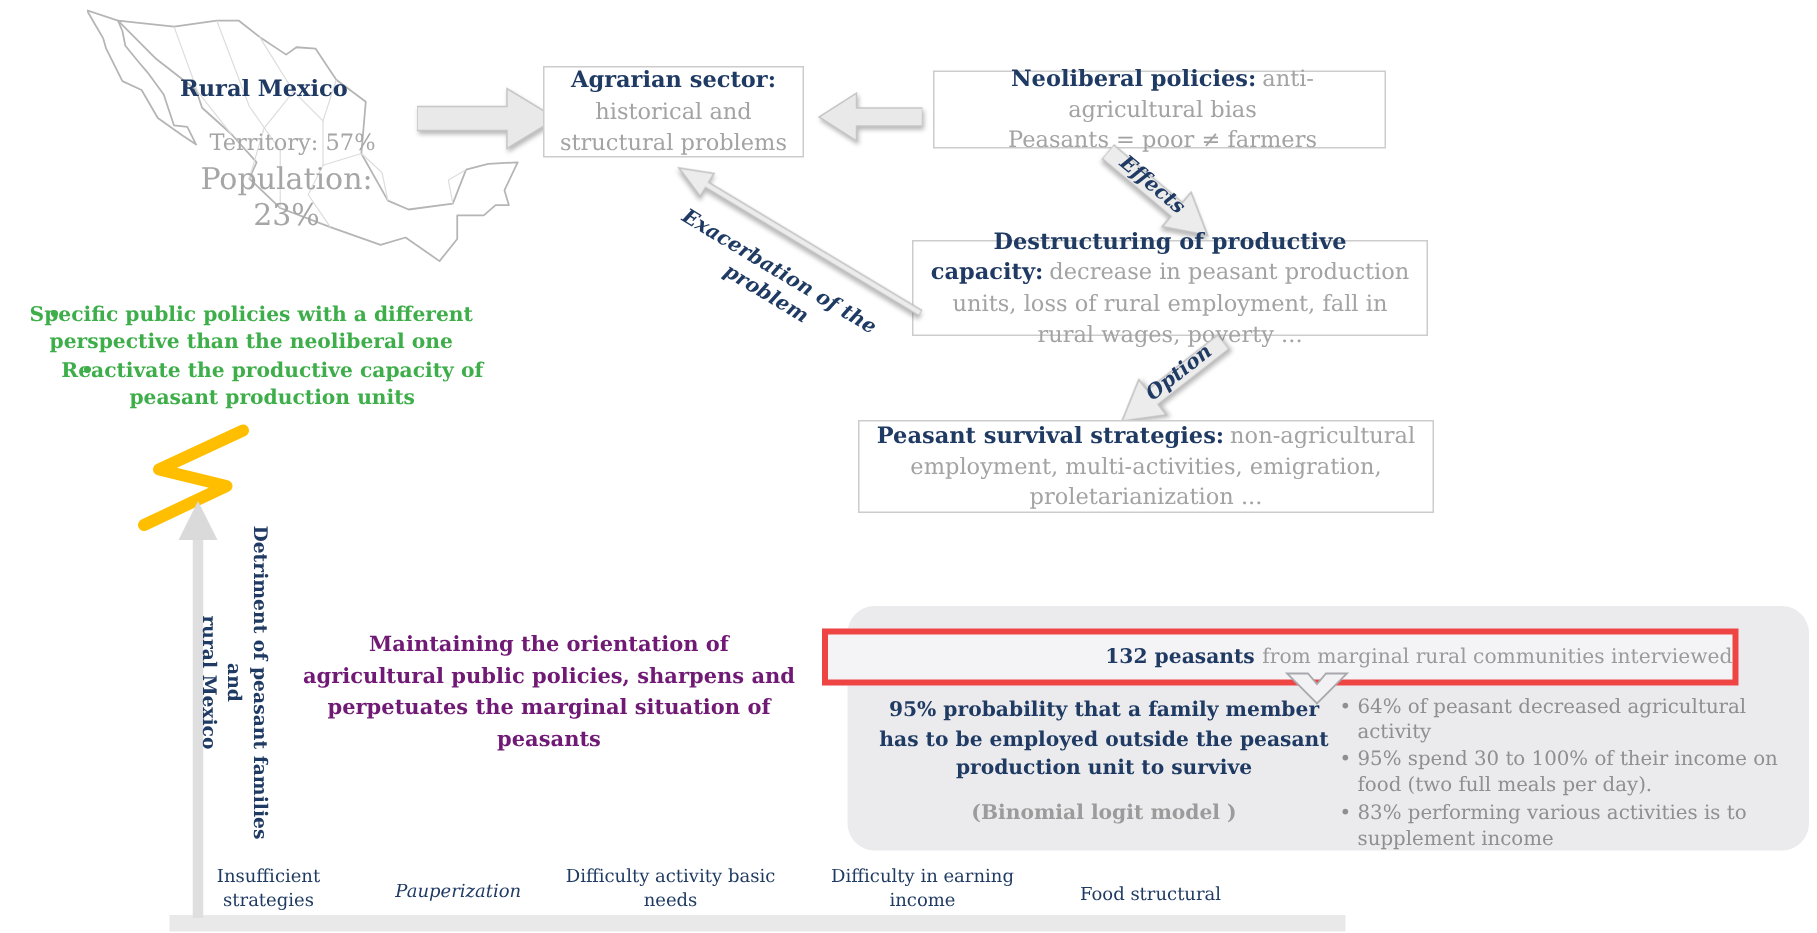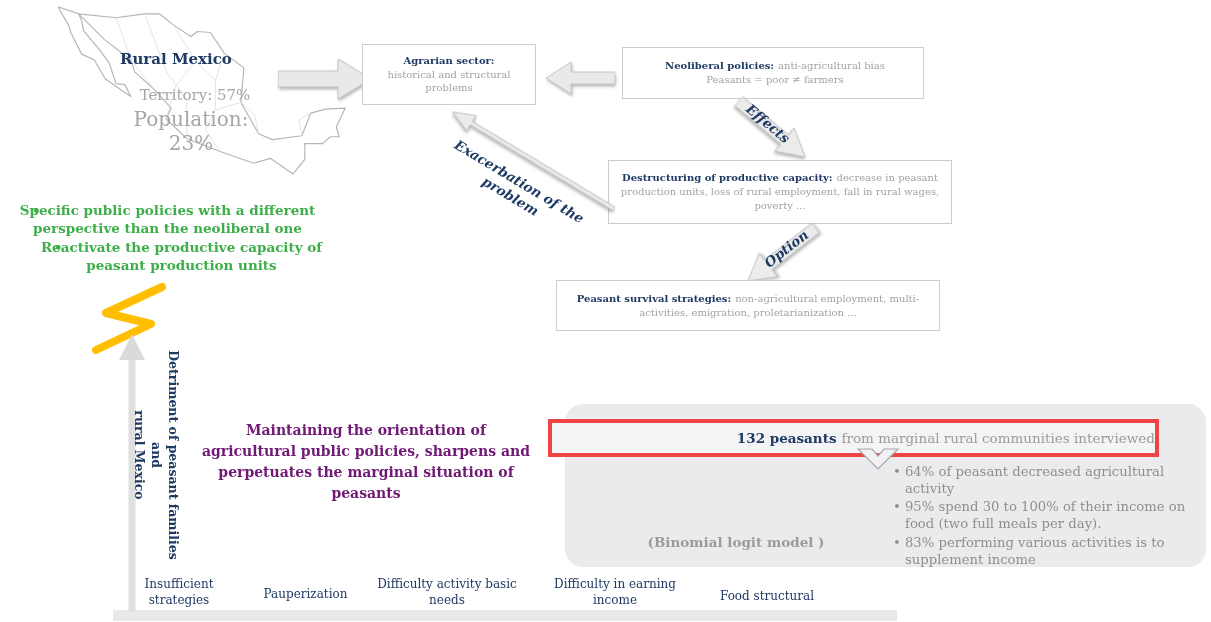--- a/index.html
+++ b/index.html
@@ -7,27 +7,27 @@
           font-family:"DejaVu Serif", serif;}
   .abs{position:absolute;}
 
   
   .map-title{left:120px;top:50px;width:150px;font-size:15px;font-weight:bold;color:#1f3a63;}
   .map-terr{left:120px;top:86px;width:150px;font-size:15px;color:#a6a6a6;text-align:center;}
   .map-pop{left:116px;top:107px;width:150px;font-size:20px;color:#a6a6a6;text-align:center;}
 
   
   .node{background:#fff;border:1px solid #cccccc;display:flex;align-items:center;justify-content:center;
-        text-align:center;font-size:10px;line-height:1.38;color:#a3a3a3;padding:2px 8px;box-sizing:border-box;}
+        text-align:center;font-size:15px;line-height:1.38;color:#a3a3a3;padding:2px 8px;box-sizing:border-box;}
   .node b{color:#1f3a63;font-weight:bold;}
   .node .body-part{margin-left:4px;}
   #box-agrarian{left:362px;top:44px;width:174px;height:61px;}
   #box-neoliberal{left:622px;top:47px;width:302px;height:52px;padding-left:12px;}
   #box-destructuring{left:608px;top:160px;width:344px;height:64px;}
-  #box-survival{left:556px;top:280px;width:384px;height:51px;}
+  #box-survival{left:572px;top:280px;width:384px;height:62px;}
 
   
   .shadowed{filter:drop-shadow(1.5px 2.5px 1.5px rgba(0,0,0,0.28));}
   .label-arrow{display:flex;align-items:center;justify-content:center;}
   .label-arrow .lbl{position:absolute;width:100%;text-align:center;font-size:13.5px;font-weight:bold;
                     font-style:italic;color:#1f3a63;}
   #arrow-effects{left:728px;top:113px;width:90px;height:34px;transform:rotate(40deg);}
   #arrow-option{left:737px;top:238px;width:88px;height:34px;transform:rotate(-38deg);}
   #arrow-exacerbation{left:427px;top:146px;width:190px;height:62px;transform:rotate(31deg);text-align:center;}
   #arrow-exacerbation .exa-text{margin:2px auto 0;width:150px;font-size:13.5px;font-weight:bold;
@@ -57,21 +57,21 @@
                 color:#1f3a63;line-height:1.45;}
   #model-note{left:585px;top:534px;width:302px;text-align:center;font-size:13.5px;font-weight:bold;color:#9b9b9b;}
   #findings-list{left:893px;top:463px;width:314px;margin:0;padding:0;list-style:none;color:#8f8f8f;
                  font-size:13.2px;line-height:1.3;}
   #findings-list li{padding-left:12px;text-indent:-12px;margin-bottom:1px;}
   #findings-list li::before{content:"• ";}
 
   
   .outcome{position:absolute;text-align:center;font-size:12px;color:#1f3a63;line-height:1.35;}
   #outcome-1{left:133px;top:576px;width:92px;}
-  #outcome-2{left:253px;top:586px;width:105px;}
+  #outcome-2{left:253px;top:586px;width:105px;font-style:italic;}
   #outcome-3{left:368px;top:576px;width:158px;}
   #outcome-4{left:551px;top:576px;width:128px;}
   #outcome-5{left:712px;top:588px;width:110px;}
 </style>
 </head>
 <body>
 
 <div id="canvas">
 
   <svg class="abs" style="left:58px;top:2px;" width="295" height="177" viewBox="0 0 300 180">
@@ -172,20 +172,21 @@
   <div class="abs" id="red-statement">Maintaining the orientation of agricultural public policies, sharpens and perpetuates the marginal situation of peasants</div>
 
   <div class="abs" id="survey-panel"></div>
   <div class="abs" id="panel-header">
     <b>132 peasants</b>
     <span>from marginal rural communities interviewed</span>
   </div>
   <svg class="abs" style="left:855px;top:446px;" width="46" height="26" viewBox="0 0 46 26">
     <polygon points="3,3 17,3 23,10 29,3 43,3 23,23" fill="#f2f2f4" stroke="#a8a8ae" stroke-width="1.2"></polygon>
   </svg>
+  <div class="abs" id="finding-text">95% probability that a family member has to be employed outside the peasant production unit to survive</div>
   <div class="abs" id="model-note">(Binomial logit model )</div>
   <ul class="abs" id="findings-list">
     <li>64% of peasant decreased agricultural activity</li>
     <li>95% spend 30 to 100% of their income on food (two full meals per day).</li>
     <li>83% performing various activities is to supplement income</li>
   </ul>
 
   <div class="outcome" id="outcome-1">Insufficient strategies</div>
   <div class="outcome" id="outcome-2">Pauperization</div>
   <div class="outcome" id="outcome-3">Difficulty activity basic needs</div>

